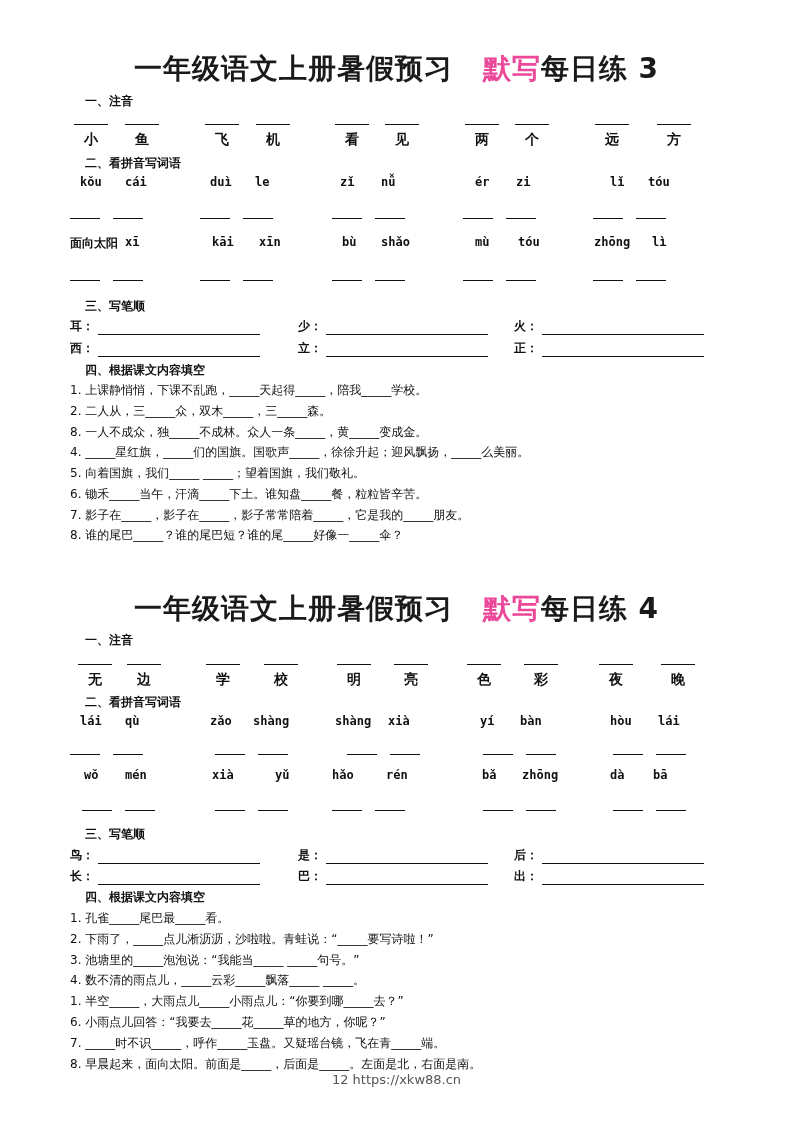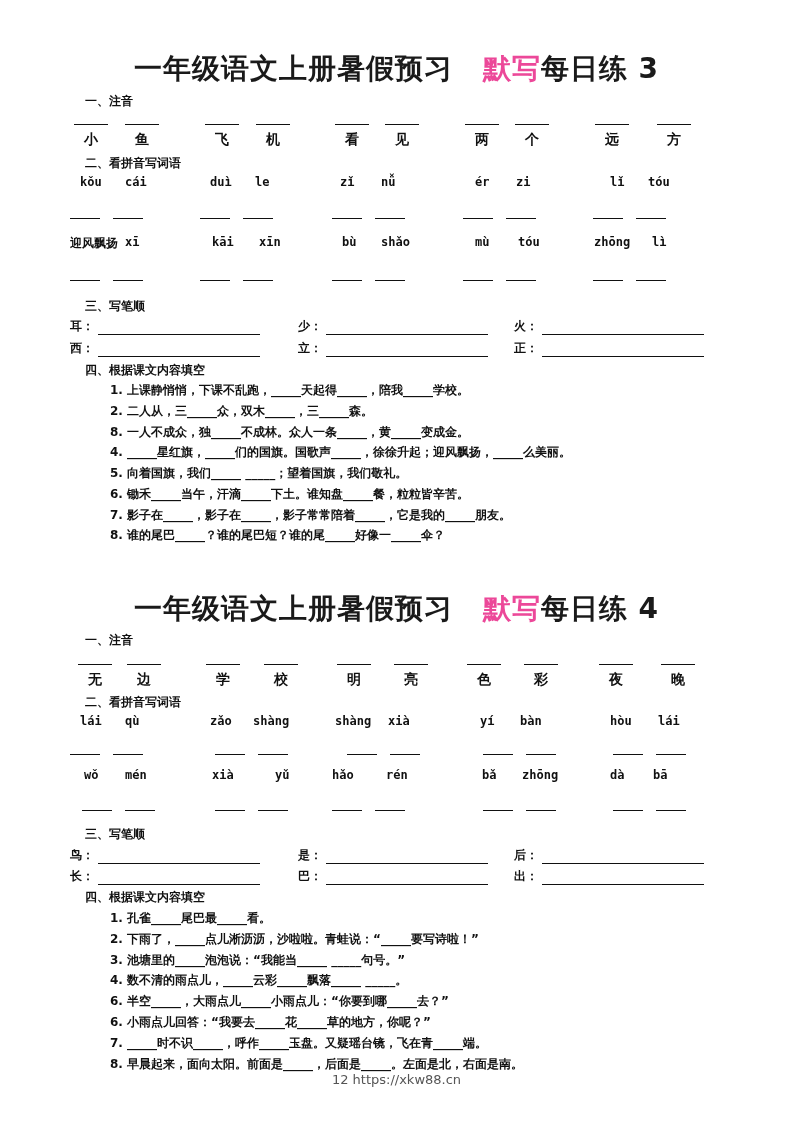--- a/index.html
+++ b/index.html
@@ -13,21 +13,21 @@
   .zy-item { position: absolute; top: 0; width: 36px; text-align: center; }
   .zy-line { display: block; height: 1px; border-top: 1.5px solid #111; width: 34px; margin: 0 auto; }
   .zy-char { display: block; font-size: 14px; font-weight: bold; margin-top: 6px; }
   .py-row { position: absolute; left: 70px; width: 660px; height: 16px; font-size: 12px; font-weight: bold; font-family: "DejaVu Sans Mono", "Liberation Mono", monospace; }
   .py { position: absolute; top: 0; white-space: nowrap; }
   .blank-row { position: absolute; left: 70px; width: 660px; height: 4px; }
   .bl { position: absolute; top: 0; width: 30px; border-top: 1.5px solid #111; }
   .stroke-row { position: absolute; left: 70px; width: 640px; height: 18px; font-size: 12px; font-weight: bold; }
   .sk { position: absolute; top: 0; white-space: nowrap; }
   .sk .ln { display: inline-block; width: 162px; border-bottom: 1.5px solid #111; height: 12px; margin-left: 4px; vertical-align: bottom; }
-  .fill { position: absolute; left: 70px; font-size: 12px; font-weight: bold; white-space: nowrap; margin-left: 40px; }
+  .fill { position: absolute; left: 70px; font-size: 12px; font-weight: normal; white-space: nowrap; }
   .footer { position: absolute; top: 1072px; left: 0; width: 793px; text-align: center; font-size: 13px; color: #555; }
 </style>
 </head>
 <body>
 
 <div class="sheet" style="top:0;">
   <div class="title" style="top:50px;">
     <span>一年级语文上册暑假预习</span><span class="red">默写</span><span>每日练 3</span>
   </div>
 
@@ -94,21 +94,21 @@
     <span class="bl" style="left:130px"></span>
       <span class="bl" style="left:173px"></span>
     <span class="bl" style="left:262px"></span>
       <span class="bl" style="left:305px"></span>
     <span class="bl" style="left:393px"></span>
       <span class="bl" style="left:436px"></span>
     <span class="bl" style="left:523px"></span>
       <span class="bl" style="left:566px"></span>
   </div>
   <div class="py-row" style="top:235px;">
-    <span class="py" style="left:0px">迎风飘扬</span>
+    <span class="py" style="left:0px">面向太阳</span>
     <span class="py" style="left:55px">xī</span>
     <span class="py" style="left:142px">kāi</span>
     <span class="py" style="left:189px">xīn</span>
     <span class="py" style="left:272px">bù</span>
     <span class="py" style="left:311px">shǎo</span>
     <span class="py" style="left:405px">mù</span>
     <span class="py" style="left:448px">tóu</span>
     <span class="py" style="left:524px">zhōng</span>
     <span class="py" style="left:582px">lì</span>
   </div>
@@ -257,19 +257,19 @@
     <span class="sk" style="left:0"><span>长：</span><span class="ln"></span></span>
     <span class="sk" style="left:228px"><span>巴：</span><span class="ln"></span></span>
     <span class="sk" style="left:444px"><span>出：</span><span class="ln"></span></span>
   </div>
 
   <div class="sec" style="top:889px;">四、根据课文内容填空</div>
   <div class="fill" style="top:910px;">1.  孔雀_____尾巴最_____看。</div>
   <div class="fill" style="top:931px;">2.  下雨了，_____点儿淅沥沥，沙啦啦。青蛙说：“_____要写诗啦！”</div>
   <div class="fill" style="top:952px;">3.  池塘里的_____泡泡说：“我能当_____ _____句号。”</div>
   <div class="fill" style="top:972px;">4.  数不清的雨点儿，_____云彩_____飘落_____ _____。</div>
-  <div class="fill" style="top:993px;">6.  半空_____，大雨点儿_____小雨点儿：“你要到哪_____去？”</div>
+  <div class="fill" style="top:993px;">1.  半空_____，大雨点儿_____小雨点儿：“你要到哪_____去？”</div>
   <div class="fill" style="top:1014px;">6.  小雨点儿回答：“我要去_____花_____草的地方，你呢？”</div>
   <div class="fill" style="top:1035px;">7.  _____时不识_____，呼作_____玉盘。又疑瑶台镜，飞在青_____端。</div>
   <div class="fill" style="top:1056px;">8.  早晨起来，面向太阳。前面是_____，后面是_____。左面是北，右面是南。</div>
 </div>
 
 <div class="footer">12 https://xkw88.cn</div>
 
 </body></html>

